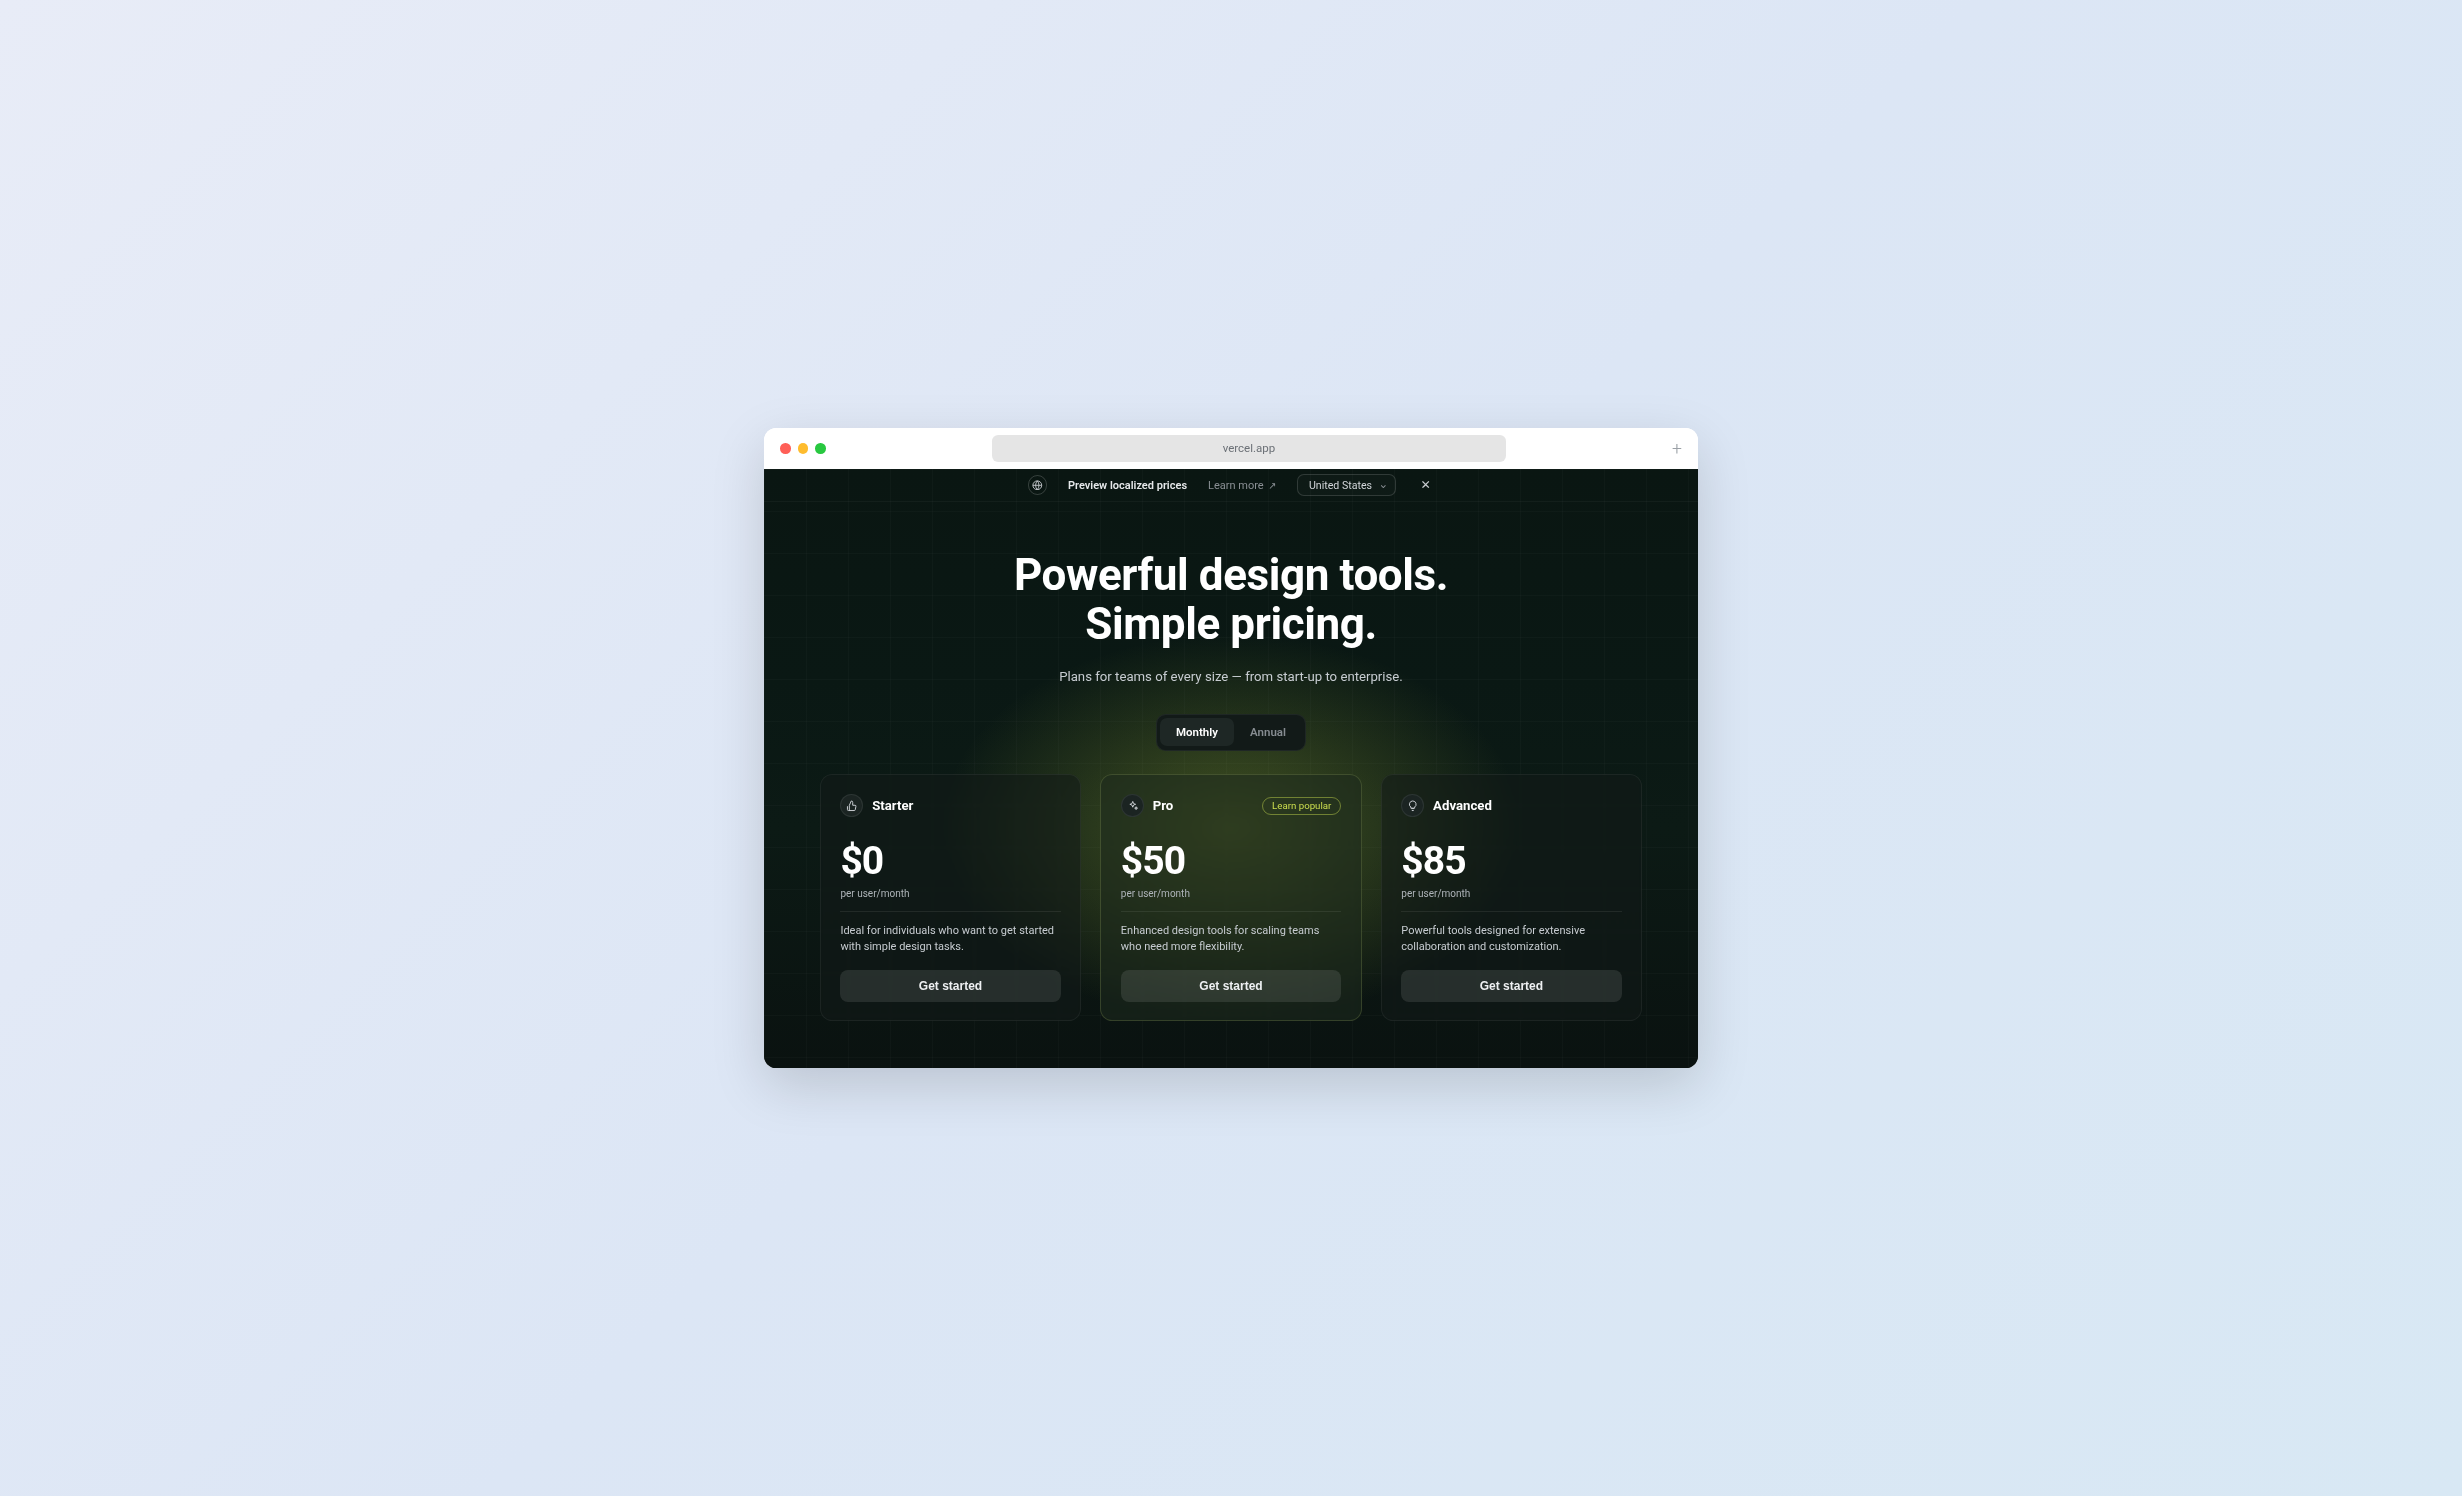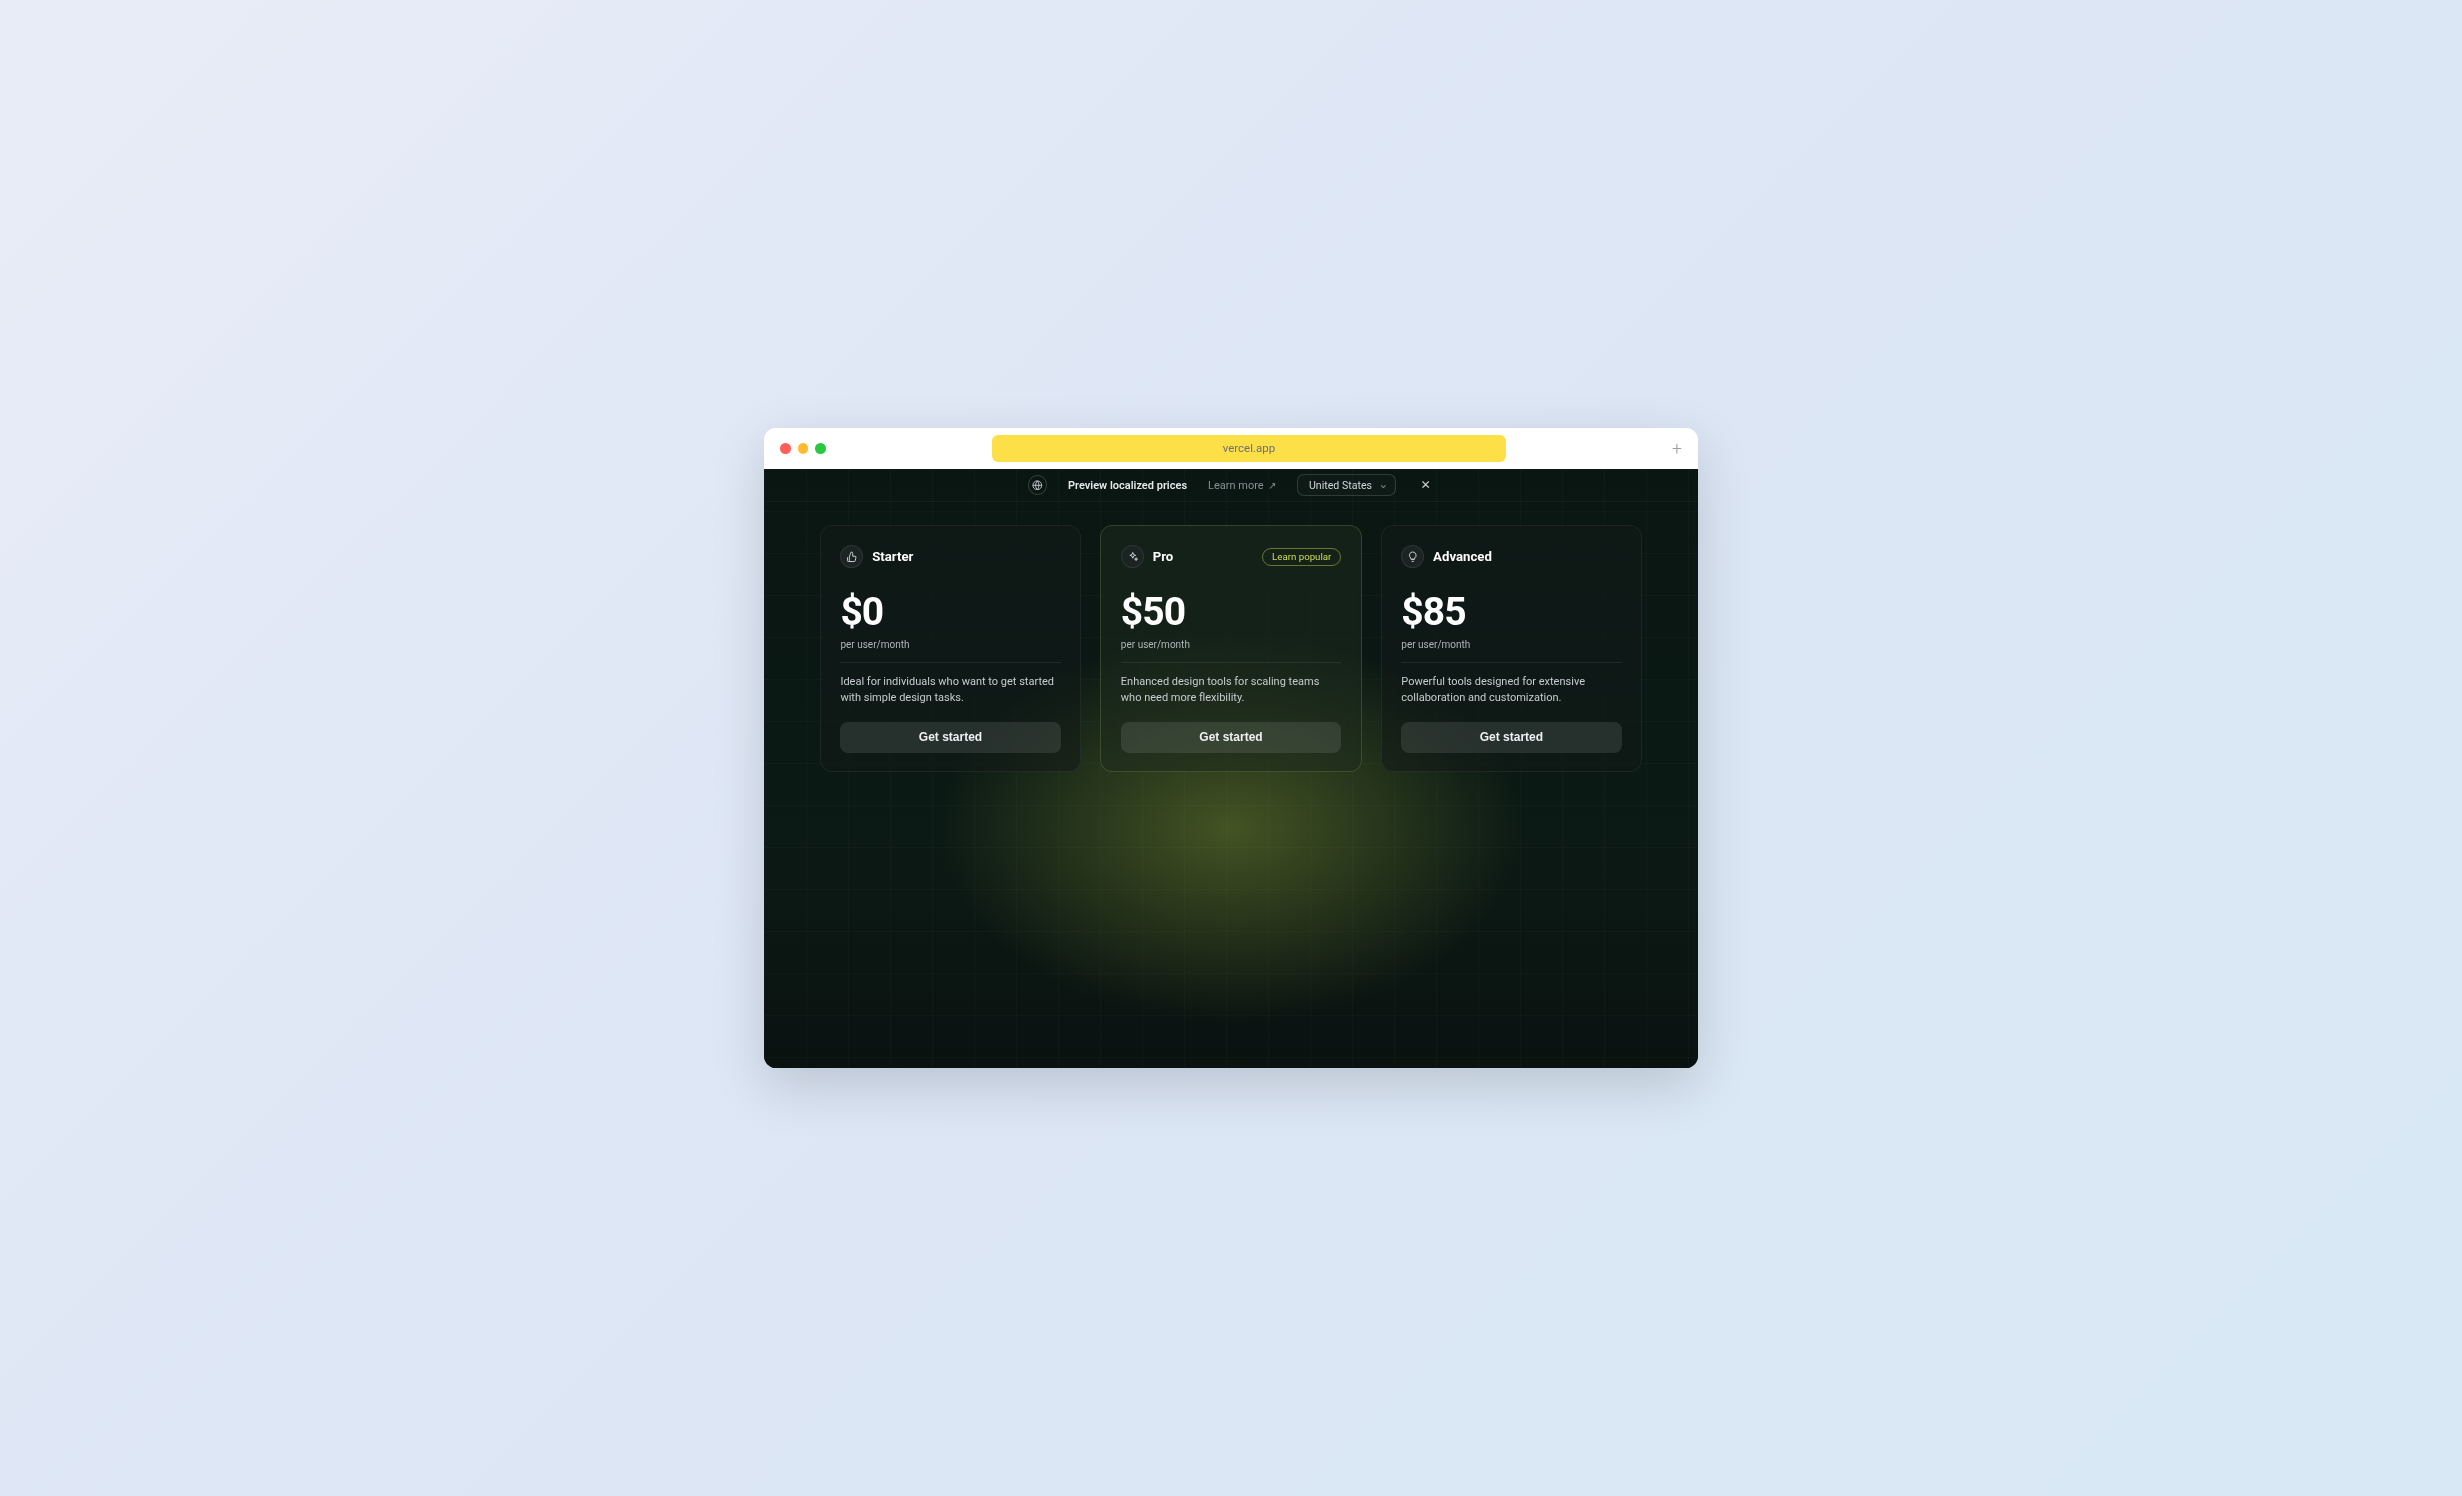--- a/index.html
+++ b/index.html
@@ -30,21 +30,21 @@
   }
   .traffic-lights { display: flex; gap: 7px; }
   .tl { width: 10.6px; height: 10.6px; border-radius: 50%; }
   .tl.red { background: #ff5f57; }
   .tl.yellow { background: #febc2e; }
   .tl.green { background: #28c840; }
   .url-bar {
     flex: 1;
     margin: 0 159px 0 159px;
     height: 26.4px;
-    background: #fde047;
+    background: #e5e5e5;
     border-radius: 6.2px;
     display: flex;
     align-items: center;
     justify-content: center;
     color: #6b7076;
     font-size: 11.5px;
   }
   .plus-icon { color: #9aa0a6; font-size: 17.6px; font-weight: 300; margin-left: auto; }
 
   .page {
@@ -272,20 +272,32 @@
         <span>Learn more</span>
         <span class="arrow">↗</span>
       </span>
       <span class="country-select">
         <span>United States</span>
       </span>
       <span class="close-x">✕</span>
     </div>
 
 
+    <div class="hero">
+      <h1>
+        <span>Powerful design tools.</span><br>
+        <span>Simple pricing.</span>
+      </h1>
+      <div class="sub">Plans for teams of every size — from start-up to enterprise.</div>
+
+      <div class="billing-toggle">
+        <div class="btog active">Monthly</div>
+        <div class="btog">Annual</div>
+      </div>
+    </div>
 
     <div class="plans">
 
       <div class="plan">
         <div class="plan-head">
           <span class="plan-icon">
             <svg width="11.5" height="11.5" viewBox="0 0 24 24" fill="none" stroke="currentColor" stroke-width="2">
                 <path d="M7 22V11M3 13v7a2 2 0 0 0 2 2h12.3a2 2 0 0 0 2-1.6l1.4-7A2 2 0 0 0 18.7 11H14V5a3 3 0 0 0-3-3l-4 9"></path>
               </svg>
           </span>

